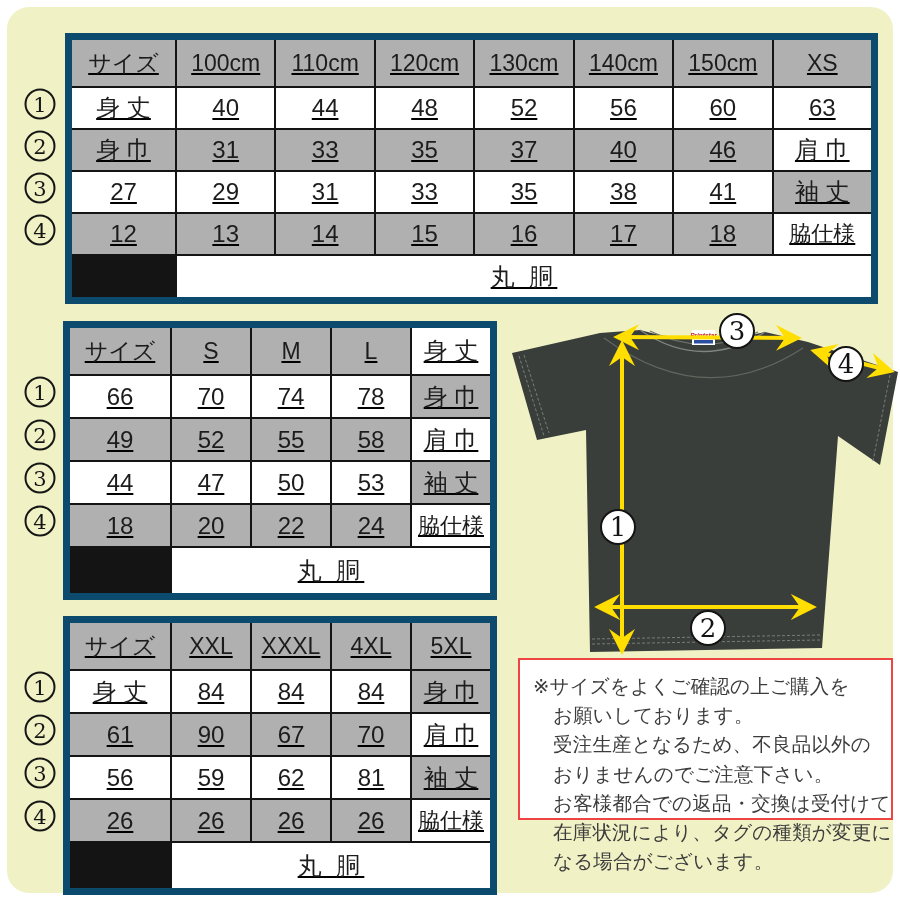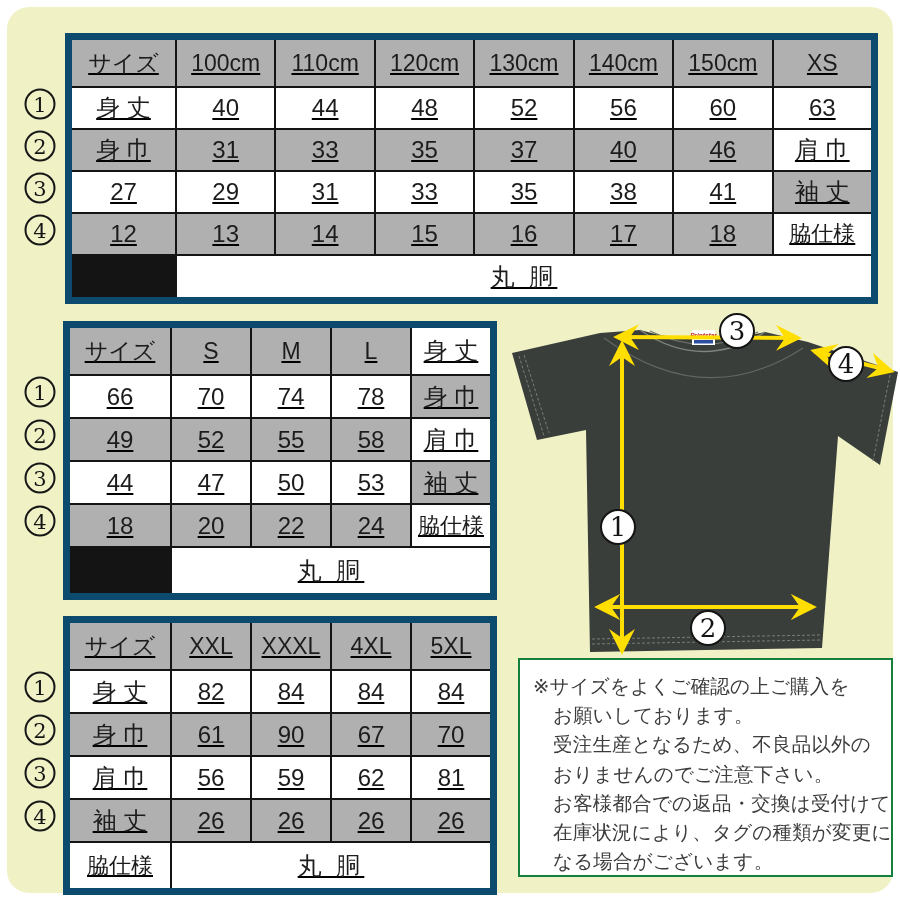--- a/index.html
+++ b/index.html
@@ -37,22 +37,22 @@
   .row-marker{
     position:absolute;width:31px;height:31px;border:2px solid #161616;
     border-radius:50%;box-sizing:border-box;
     display:flex;align-items:center;justify-content:center;
     font-family:"DejaVu Serif","Liberation Serif",serif;
     font-size:21px;color:#161616;transform:translate(-50%,-50%);
     background:transparent;
   }
   
   .note{
-    position:absolute;left:518px;top:658px;width:375px;height:219px;
-    background:#ffffff;border:2px solid #15803d;box-sizing:border-box;
+    position:absolute;left:518px;top:658px;width:375px;height:162px;
+    background:#ffffff;border:2px solid #ef4444;box-sizing:border-box;
     padding:12px 8px 0 13px;
   }
   .note-line{
     font-size:19.5px;line-height:29.2px;color:#3c3c3c;
     letter-spacing:0.2px;white-space:nowrap;
   }
   .note-line.indent{padding-left:20px;}
   
   .shirt-svg{position:absolute;left:500px;top:300px;}
   .marker-digit{
@@ -136,21 +136,20 @@
     <div class="cell" style="font-size: 22px;">脇仕様</div>
     <div class="cell merged">丸 胴</div>
   </div>
 <div class="size-table t2">
     <div class="cell hdr gray">サイズ</div>
     <div class="cell hdr gray">XXL</div>
     <div class="cell hdr gray">XXXL</div>
     <div class="cell hdr gray">4XL</div>
     <div class="cell hdr gray">5XL</div>
     <div class="cell">身 丈</div>
-    <div class="cell">82</div>
     <div class="cell">84</div>
     <div class="cell">84</div>
     <div class="cell">84</div>
     <div class="cell gray">身 巾</div>
     <div class="cell gray">61</div>
     <div class="cell gray">90</div>
     <div class="cell gray">67</div>
     <div class="cell gray">70</div>
     <div class="cell">肩 巾</div>
     <div class="cell">56</div>

